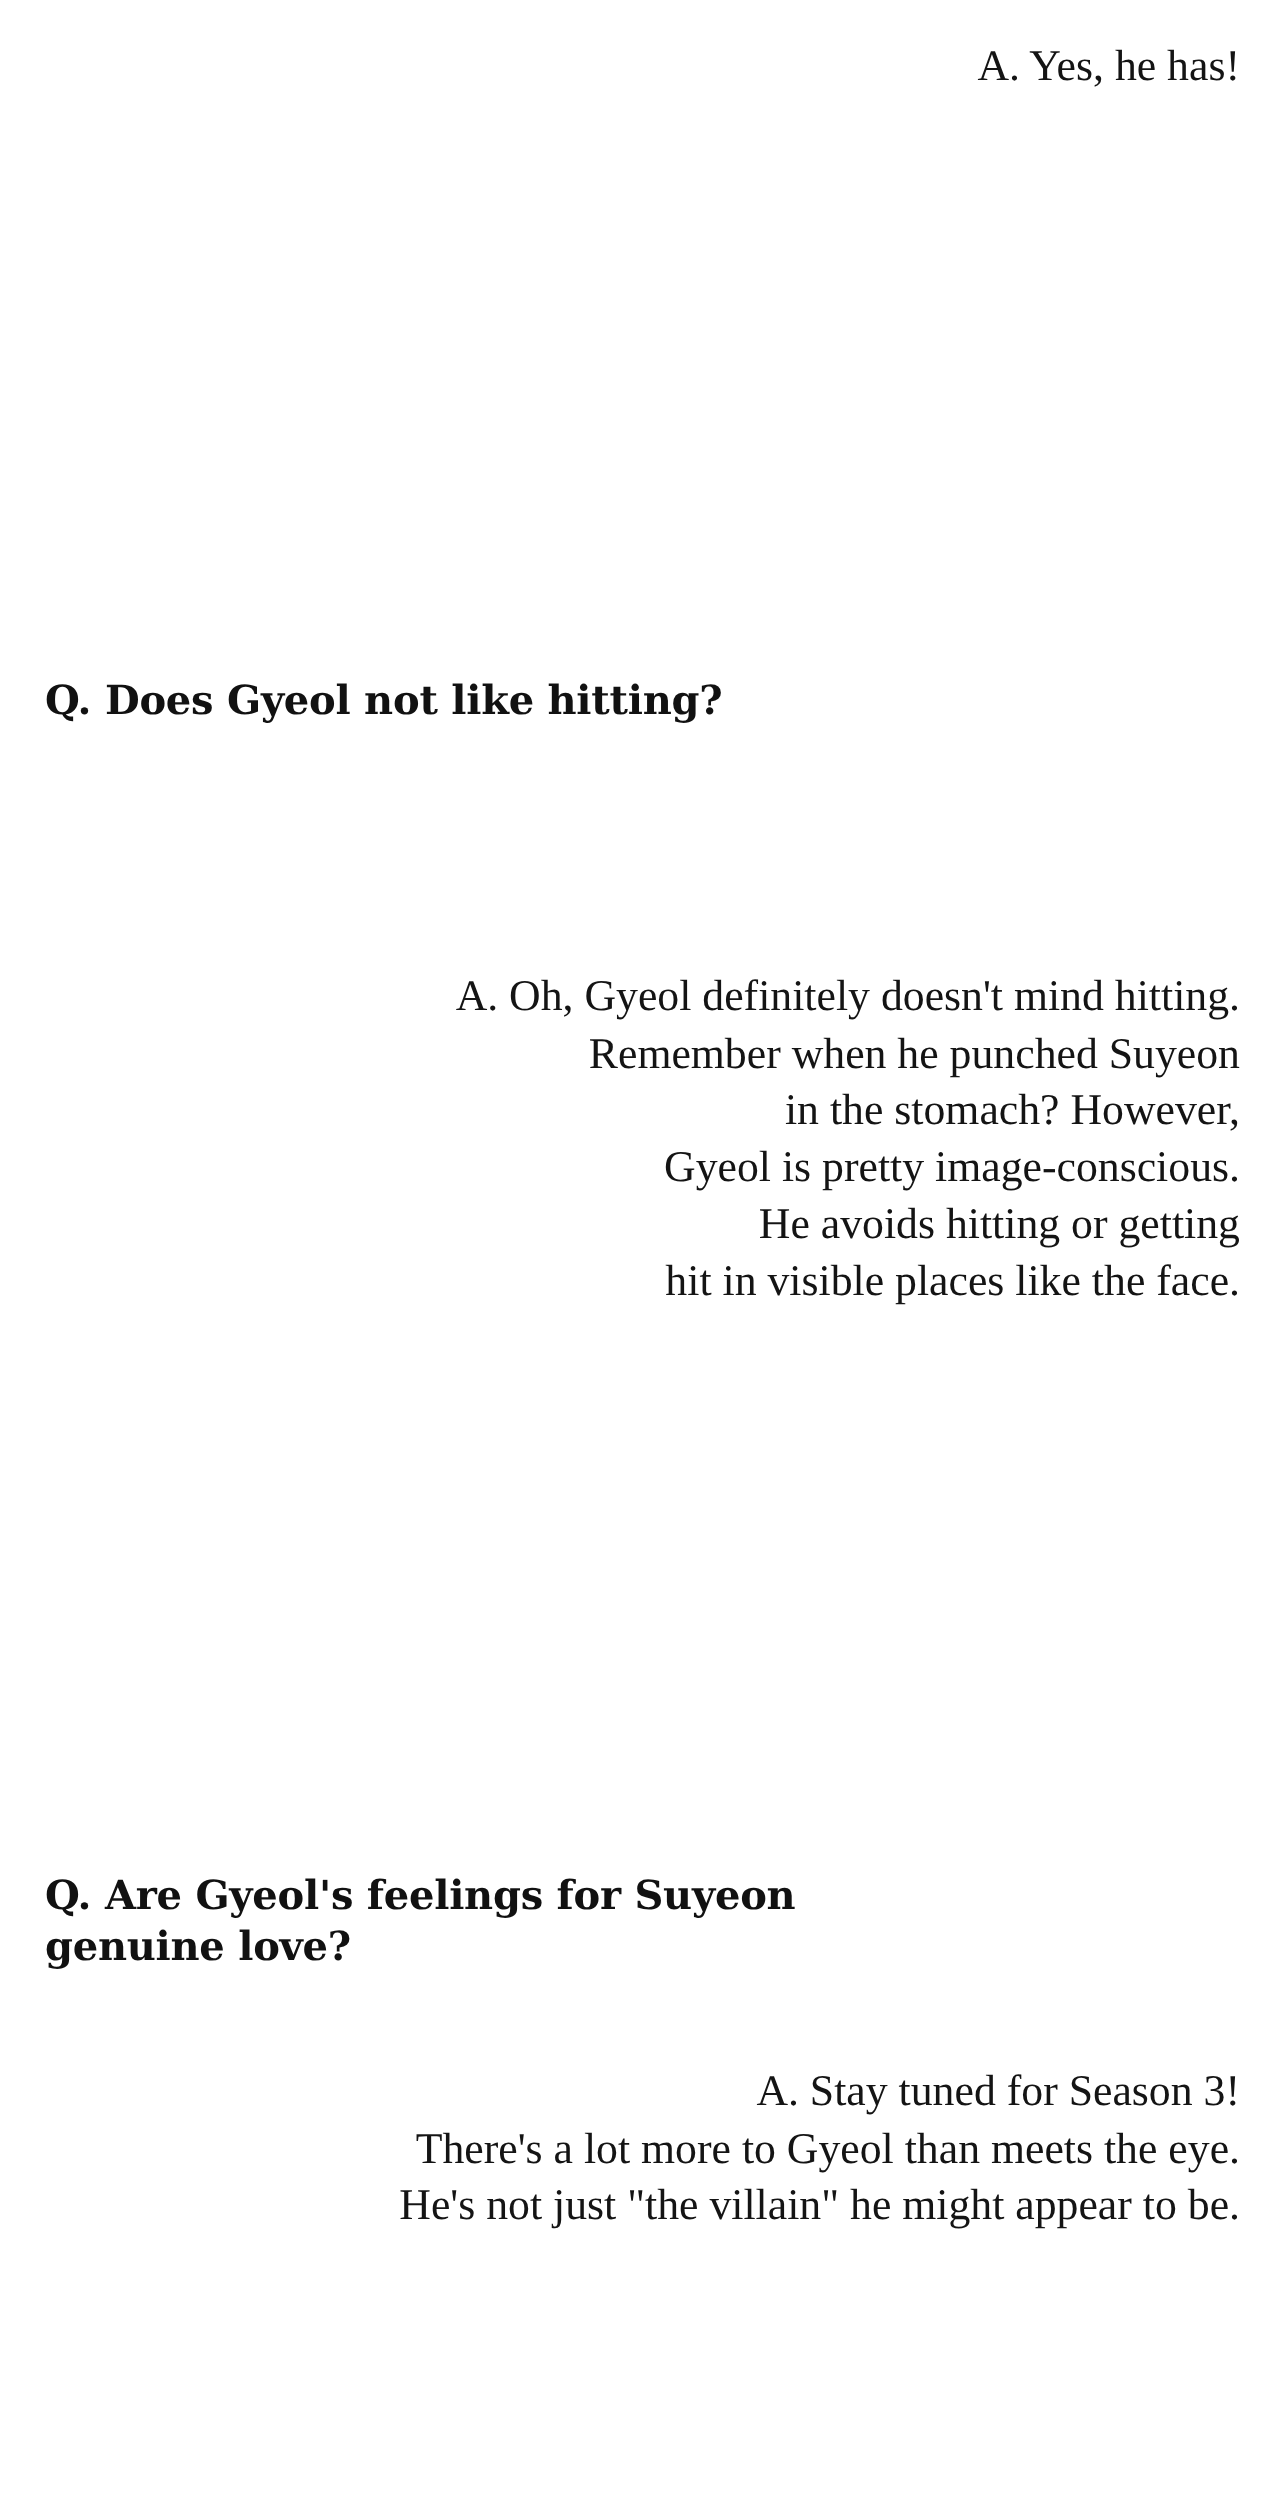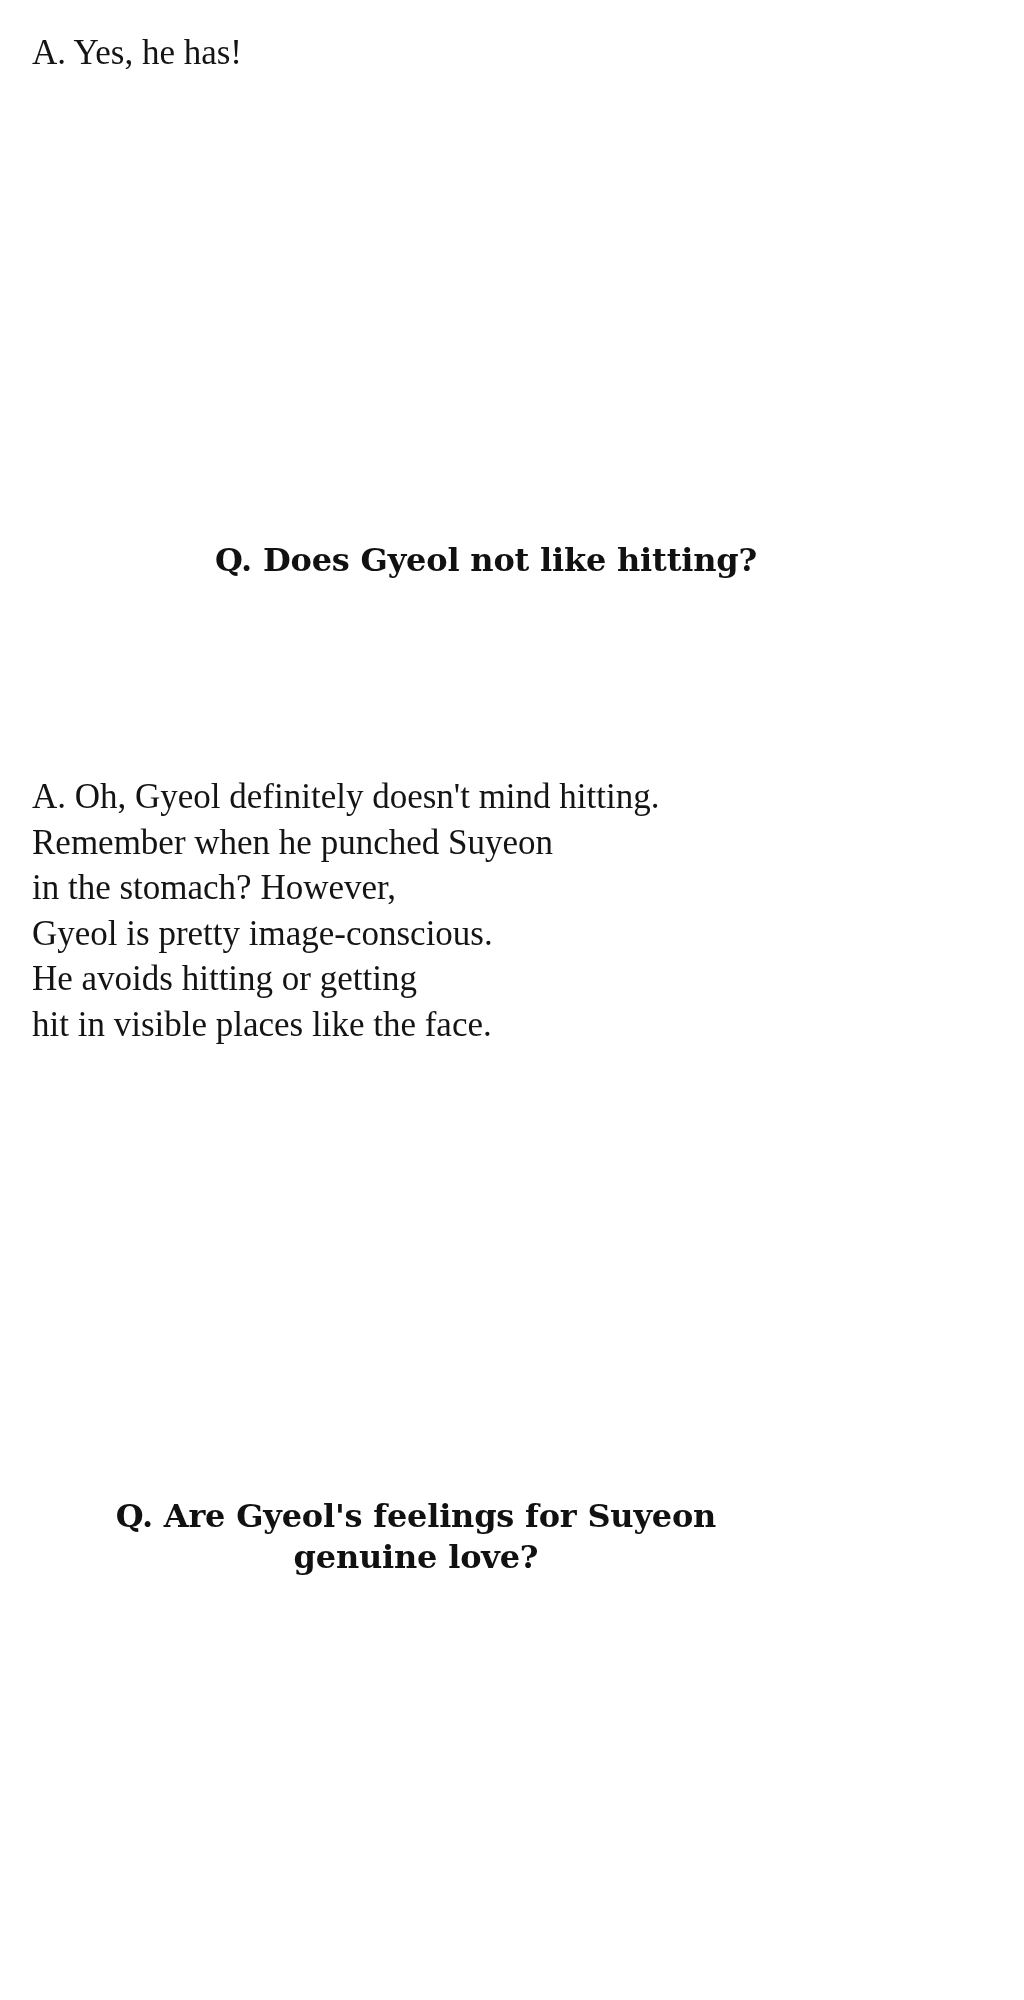--- a/index.html
+++ b/index.html
@@ -20,29 +20,30 @@
     width: 1024px;
     height: 2000px;
     background: #ffffff;
     box-sizing: border-box;
   }
   .qa-block {
     position: absolute;
     box-sizing: border-box;
   }
   .answer {
+    text-align: right;
     right: 32px;
     font-family: "Liberation Serif", "DejaVu Serif", serif;
     font-size: 35px;
     line-height: 1.30;
     color: #141414;
     white-space: pre-line;
   }
   .question {
-    text-align: center;
+    text-align: left;
     left: 36px;
     font-family: "DejaVu Serif", "Liberation Serif", serif;
     font-weight: bold;
     font-size: 32px;
     line-height: 1.28;
     color: #111111;
     letter-spacing: -0.2px;
     white-space: pre-line;
   }
 
@@ -65,14 +66,17 @@
   <div class="qa-block answer" id="answer-2">A. Oh, Gyeol definitely doesn't mind hitting.
 Remember when he punched Suyeon
 in the stomach? However,
 Gyeol is pretty image-conscious.
 He avoids hitting or getting
 hit in visible places like the face.</div>
 
   <div class="qa-block question" id="question-2">Q. Are Gyeol's feelings for Suyeon
 genuine love?</div>
 
+  <div class="qa-block answer" id="answer-3">A. Stay tuned for Season 3!
+There's a lot more to Gyeol than meets the eye.
+He's not just "the villain" he might appear to be.</div>
 
 </div>
 
 </body></html>

